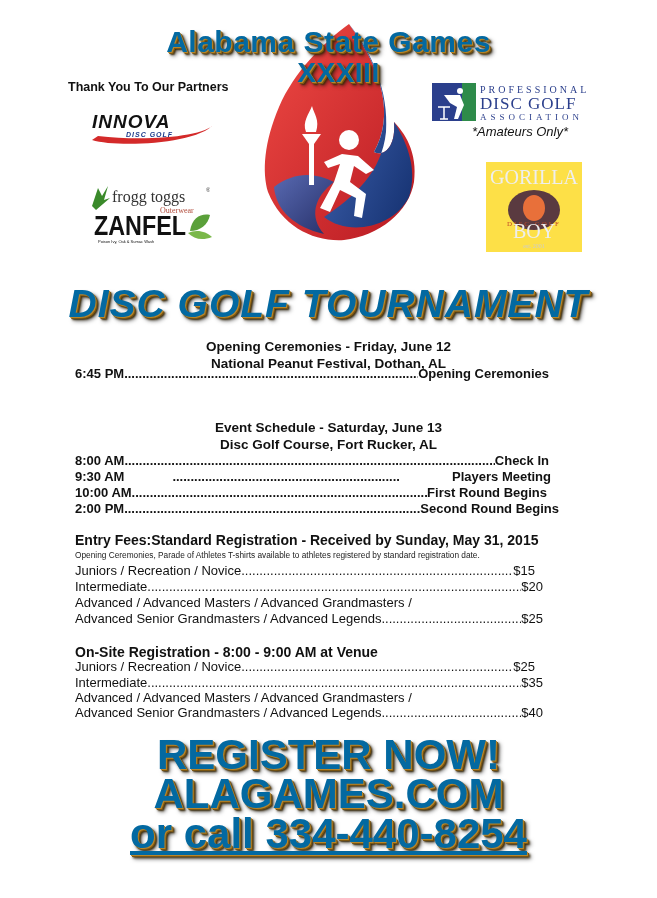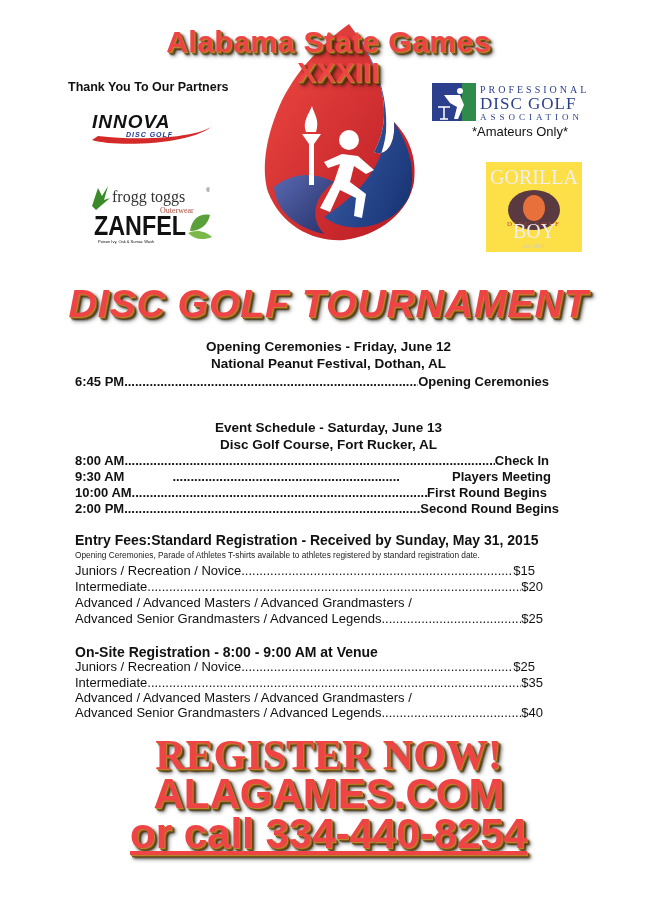--- a/index.html
+++ b/index.html
@@ -1,34 +1,34 @@
 <!DOCTYPE html>
 <html><head>
 <meta charset="utf-8">
 <style>
   html, body { margin:0; padding:0; background:#ffffff; }
   body { width:657px; height:898px; position:relative; overflow:hidden; font-family:"Liberation Sans", sans-serif; color:#111; }
   .abs { position:absolute; }
   .gold {
-    color:#ef4444;
+    color:#0369a1;
     font-family:"Liberation Sans", sans-serif;
     font-weight:bold;
     text-shadow: 1px 1px 0 #b8862a, 2px 2px 0 #7a5510, 3px 3px 2px #3a2a0a, 4px 4px 4px rgba(0,0,0,0.55);
     letter-spacing:0.5px;
   }
   .title-top { left:0; width:657px; top:26px; text-align:center; font-size:30px; line-height:32px; z-index:3; }
   .title-xxxii { left:0; width:657px; top:58px; text-align:center; font-size:28px; line-height:30px; z-index:3; padding-left:20px; box-sizing:border-box; }
   .thanks { left:68px; top:80px; font-size:12.5px; font-weight:bold; }
   .emblem { left:254px; top:22px; width:165px; height:222px; z-index:1; }
   .logo { position:absolute; }
   .innova { left:88px; top:110px; width:130px; height:38px; }
   .frogg { left:90px; top:160px; width:120px; height:36px;margin-top:20px; }
   .zanfel { left:92px; top:203px; width:125px; height:44px; }
   .pdga { left:430px; top:81px; width:180px; height:42px; }
-  .pdga-note { left:430px; top:124px; width:180px; text-align:center; font-size:13px; line-height:15px; }
+  .pdga-note { left:430px; top:124px; width:180px; text-align:center; font-size:13px; line-height:15px;font-style:italic; }
   .gorilla { left:486px; top:162px; width:96px; height:90px; background:#fde047; }
   .main-title { left:0; width:657px; top:281px; text-align:center; font-size:39px; font-style:italic; line-height:46px; letter-spacing:1px; }
   .sec-head { left:0; width:657px; text-align:center; font-weight:bold; font-size:13.5px; line-height:17px; }
   .row { position:absolute; left:75px; display:flex; font-size:13px; line-height:16px; white-space:nowrap; }
   .row.bold { font-weight:bold; }
   .row .lbl { flex:none; }
   .row .dots { flex:1; overflow:hidden; white-space:nowrap; }
   .row .dots::after { content:"................................................................................................................................................................................................................................"; }
   .row .val { flex:none; }
   .entry-head { left:75px; font-weight:bold; font-size:14px; line-height:17px; }
@@ -119,21 +119,21 @@
     <text x="48" y="64" text-anchor="middle" font-family="Liberation Serif, serif" font-size="7" fill="#c04a2a" letter-spacing="2">DISC GOLF</text>
     <text x="48" y="76" text-anchor="middle" font-family="Liberation Serif, serif" font-size="20" fill="#eee">BOY</text>
     <text x="48" y="86" text-anchor="middle" font-family="Liberation Serif, serif" font-size="6" fill="#ccc">est. 2001</text>
   </svg>
 </div>
 
 <div class="abs gold main-title">DISC GOLF TOURNAMENT</div>
 
 <div class="abs sec-head" style="top:338px;">Opening Ceremonies - Friday, June 12</div>
 <div class="abs sec-head" style="top:355px;">National Peanut Festival, Dothan, AL</div>
-<div class="row bold" style="top:374px; width:474px;">
+<div class="row bold" style="top:366px; width:474px;">
   <span class="lbl">6:45 PM</span>
     <span class="dots"></span>
     <span class="val">Opening Ceremonies</span>
 </div>
 
 <div class="abs sec-head" style="top:419px;">Event Schedule - Saturday, June 13</div>
 <div class="abs sec-head" style="top:436px;">Disc Golf Course, Fort Rucker, AL</div>
 <div class="row bold" style="top:453px; width:474px;">
   <span class="lbl">8:00 AM</span>
     <span class="dots"></span>
@@ -185,15 +185,15 @@
     <span class="dots"></span>
     <span class="val">$35</span>
 </div>
 <div class="abs plain" style="top:690px;">Advanced / Advanced Masters / Advanced Grandmasters /</div>
 <div class="row" style="top:705px; width:468px;">
   <span class="lbl">Advanced Senior Grandmasters / Advanced Legends</span>
     <span class="dots"></span>
     <span class="val">$40</span>
 </div>
 
-<div class="abs gold cta" style="top:735px;font-family:Liberation Serif, serif;">REGISTER NOW!</div>
+<div class="abs gold cta" style="top:735px;">REGISTER NOW!</div>
 <div class="abs gold cta" style="top:774px;">ALAGAMES.COM</div>
 <div class="abs gold cta" style="top:814px;text-decoration:underline;">or call 334-440-8254</div>
 
 </body></html>

